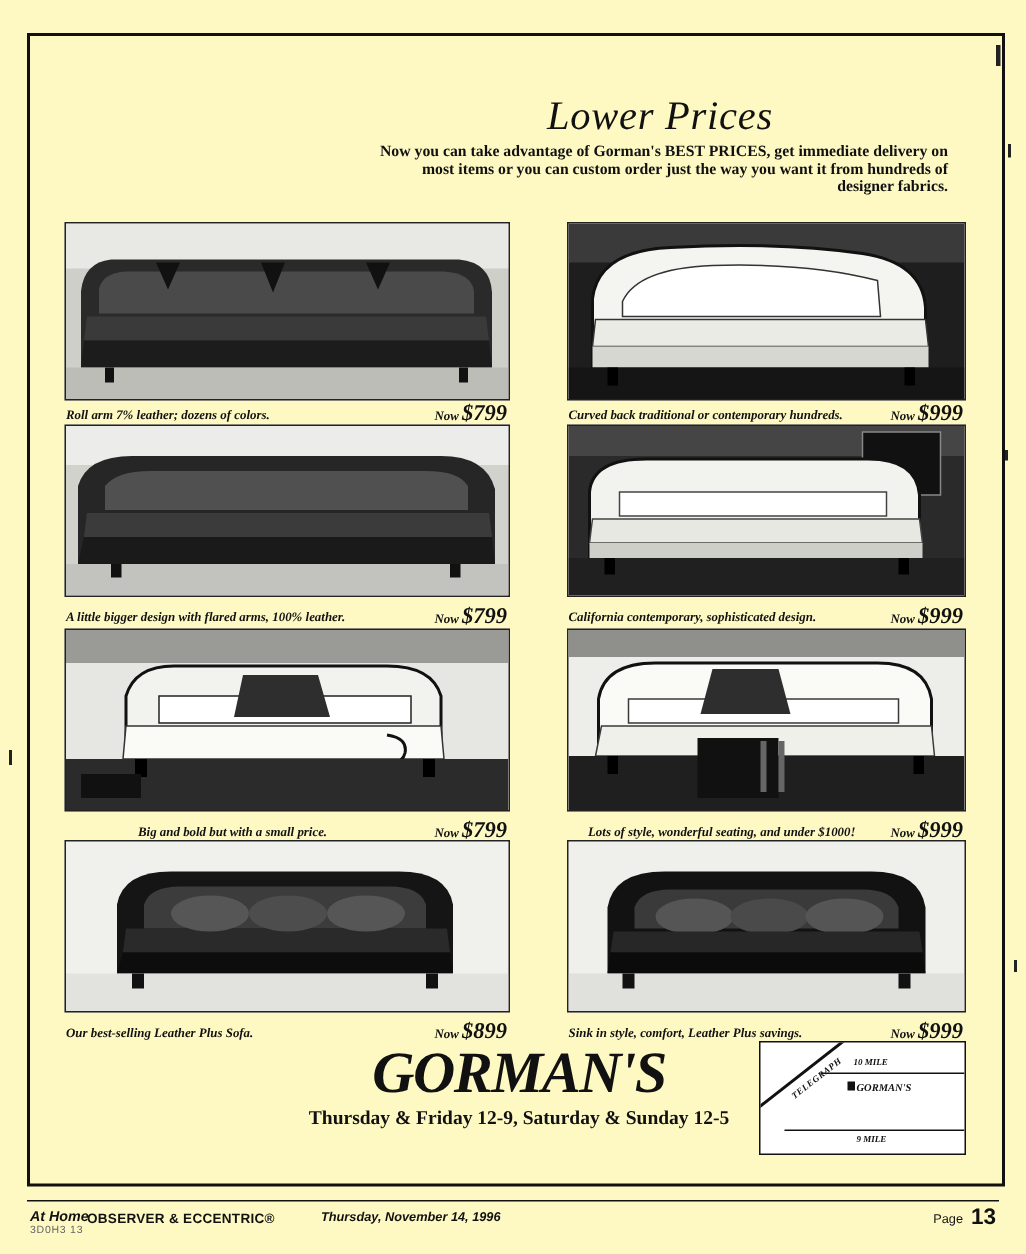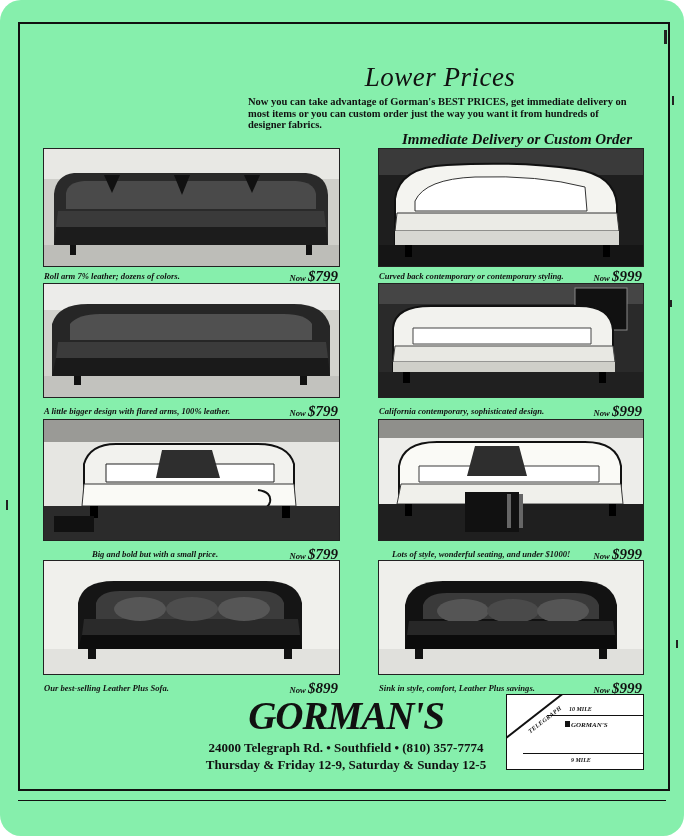--- a/index.html
+++ b/index.html
@@ -12,22 +12,21 @@
     height: 836px;
     position: relative;
     font-family: "Liberation Serif", serif;
     color: #111;
     overflow: hidden;
   }
   .page {
     position: absolute;
     left: 0; top: 0;
     width: 684px; height: 836px;
-    background: #86efac;
-    border-radius: 21px;
+    background: #fef9c3;
   }
   
   .border-frame {
     position: absolute;
     left: 18px; top: 22px;
     width: 648px; height: 765px;
     border: 2px solid #111;
   }
 
   
@@ -38,21 +37,21 @@
     text-align: center;
     font-style: italic;
     font-size: 27px;
     font-family: "Liberation Serif", serif;
     letter-spacing: .5px;
   }
   .subhead {
     position: absolute;
     left: 248px; top: 96px;
     width: 384px;
-    text-align: left;
+    text-align: right;
     font-family: "Liberation Serif", serif;
     font-size: 10.5px;
     font-weight: bold;
     line-height: 11.5px;
   }
   .delivery-line {
     position: absolute;
     left: 300px; top: 131px;
     width: 332px;
     text-align: right;
@@ -233,21 +232,20 @@
 </style>
 </head>
 <body>
 
 <div class="page">
 
   <div class="border-frame"></div>
 
   <div class="headline">Lower Prices</div>
   <div class="subhead">Now you can take advantage of Gorman's BEST PRICES, get immediate delivery on most items or you can custom order just the way you want it from hundreds of designer fabrics.</div>
-  <div class="delivery-line">Immediate Delivery or Custom Order</div>
 
   <div class="photo" style="left:43px; top:148px; width:295px; height:117px;">
     <svg class="noise" viewBox="0 0 295 117" preserveAspectRatio="none">
       <rect x="0" y="0" width="295" height="117" fill="#cfcfca"></rect>
       <rect x="0" y="0" width="295" height="30" fill="#e8e8e4"></rect>
       <path d="M10 45 Q12 26 30 24 L262 24 Q283 26 284 46 L284 96 L10 96 Z" fill="#2a2a2a"></path>
       <path d="M22 44 Q24 33 40 32 L252 32 Q270 33 272 45 L272 60 L22 60 Z" fill="#4a4a4a"></path>
       <path d="M14 62 L280 62 L282 78 L12 78 Z" fill="#3a3a3a"></path>
       <path d="M12 78 L282 78 L284 96 L10 96 Z" fill="#1c1c1c"></path>
       <path d="M60 26 L68 44 L76 26 Z" fill="#111"></path>
@@ -331,21 +329,21 @@
       <rect x="0" y="0" width="264" height="26" fill="#3a3a3a"></rect>
       <path d="M16 50 Q20 18 68 16 Q140 12 196 20 Q236 26 238 56 L238 96 L16 96 Z" fill="#f4f4f0" stroke="#111" stroke-width="2"></path>
       <path d="M36 52 Q46 30 96 28 Q160 26 206 38 L208 62 L36 62 Z" fill="#ffffff" stroke="#333" stroke-width="1"></path>
       <path d="M18 64 L238 64 L240 82 L16 82 Z" fill="#ebebe6" stroke="#333" stroke-width="1"></path>
       <path d="M16 82 L240 82 L240 96 L16 96 Z" fill="#d7d7d2"></path>
       <rect x="0" y="96" width="264" height="21" fill="#151515"></rect>
       <rect x="26" y="96" width="7" height="12" fill="#000"></rect>
       <rect x="224" y="96" width="7" height="12" fill="#000"></rect>
     </svg>
   </div>
-  <div class="caption" style="left:379px; top:271px;">Curved back contemporary or contemporary styling.</div>
+  <div class="caption" style="left:379px; top:271px;">Curved back traditional or contemporary hundreds.</div>
   <div class="price" style="left:542px; top:268px; width:100px;">
     <span>Now</span>
     <span class="amt">$999</span>
   </div>
 
   <div class="photo" style="left:378px; top:283px; width:264px; height:113px;">
     <svg class="noise" viewBox="0 0 264 113" preserveAspectRatio="none">
       <rect x="0" y="0" width="264" height="113" fill="#2a2a2a"></rect>
       <rect x="0" y="0" width="264" height="20" fill="#454545"></rect>
       <rect x="196" y="4" width="52" height="42" fill="#111" stroke="#888" stroke-width="1"></rect>
@@ -402,36 +400,43 @@
     </svg>
   </div>
   <div class="caption" style="left:379px; top:683px;">Sink in style, comfort, Leather Plus savings.</div>
   <div class="price" style="left:542px; top:680px; width:100px;">
     <span>Now</span>
     <span class="amt">$999</span>
   </div>
 
   <div class="logo-wrap">
     <div class="logo-main">GORMAN'S</div>
-    <div class="addr">24000 Telegraph Rd. • Southfield • (810) 357-7774</div>
     <div class="hours">Thursday &amp; Friday 12-9, Saturday &amp; Sunday 12-5</div>
   </div>
 
   <div class="map">
     <div class="road-diag"></div>
     <div class="road-h-top"></div>
     <div class="road-h-bot"></div>
     <div class="store-mark"></div>
     <div class="store">GORMAN'S</div>
     <div class="lbl lbl-10">10 MILE</div>
     <div class="lbl lbl-9">9 MILE</div>
     <div class="lbl lbl-tel">TELEGRAPH</div>
   </div>
 
   <div class="footer-rule"></div>
+  <div class="footer">
+    <div class="f-athome">At Home</div>
+    <div class="f-oe">OBSERVER &amp; ECCENTRIC®</div>
+    <div class="f-date">Thursday, November 14, 1996</div>
+    <div class="f-page">Page</div>
+    <div class="f-pagenum">13</div>
+    <div class="f-smudge">3D0H3 13</div>
+  </div>
 
   <div class="speck" style="left:664px; top:30px; width:3px; height:14px;"></div>
   <div class="speck" style="left:672px; top:96px; width:2px; height:9px;"></div>
   <div class="speck" style="left:670px; top:300px; width:2px; height:7px;"></div>
   <div class="speck" style="left:6px; top:500px; width:2px; height:10px;"></div>
   <div class="speck" style="left:676px; top:640px; width:2px; height:8px;"></div>
 
 </div>
 
 </body></html>

